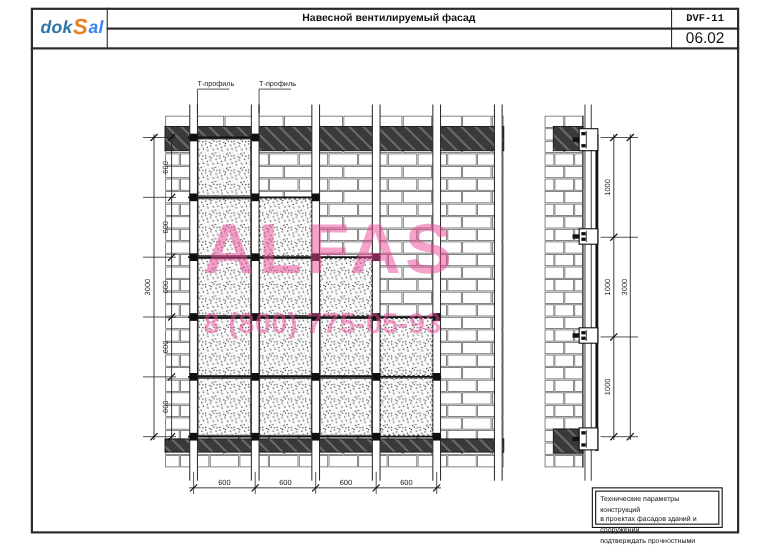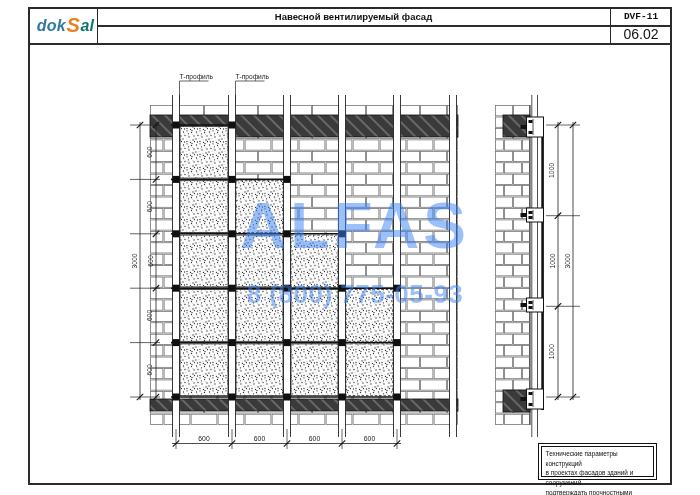--- a/index.html
+++ b/index.html
@@ -10,23 +10,23 @@
   .hline{background:#2b2b2b;height:1.4px;}
   .vline{background:#2b2b2b;width:1.4px;}
   .hcell{display:flex;align-items:center;justify-content:center;box-sizing:border-box;color:#111;}
   .title-main{font-size:9.5px;font-weight:bold;}
   .title-sub{font-size:8px;}
   .code{font-size:9.5px;font-weight:bold;}
   .sheet{font-size:14px;}
   .logo{font-style:italic;font-weight:bold;font-size:16px;letter-spacing:.2px;display:flex;align-items:center;justify-content:center;}
   .logo .p1{color:#2f76a9;}
   .logo .p2{color:#e8821e;font-size:20px;margin:0 .5px;}
-  .logo .p3{color:#0f766e;}
+  .logo .p3{color:#3b82f6;}
   svg{position:absolute;left:0;top:0;}
-  .wm{left:185px;top:194px;width:340px;text-align:center;pointer-events:none;z-index:5;color:#3b82f6;opacity:.5;}
+  .wm{left:185px;top:194px;width:340px;text-align:left;pointer-events:none;z-index:5;color:#ec4899;opacity:.5;}
   .wm-brand{font-size:64px;font-weight:bold;letter-spacing:4px;line-height:1;}
   .wm-phone{font-size:26px;font-weight:bold;letter-spacing:.5px;margin-top:21px;white-space:nowrap;}
   .note{left:538px;top:443px;width:119px;height:37px;border:1.3px solid #111;box-sizing:border-box;background:#fff;z-index:6;}
   .note-inner{margin:1.6px;border:1px solid #111;height:calc(100% - 3.2px);box-sizing:border-box;
               padding:2.5px 4px;font-size:6.4px;line-height:1.5;color:#111;}
 </style>
 </head>
 <body>
 
 <div class="page">

